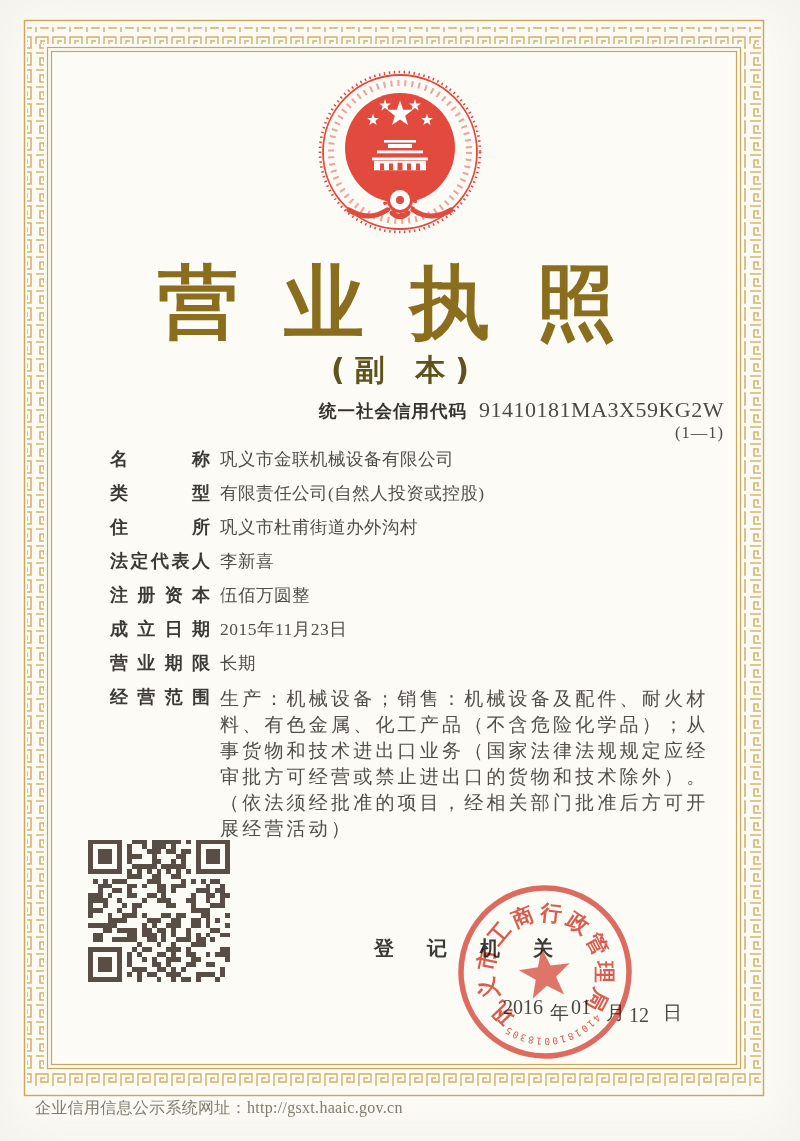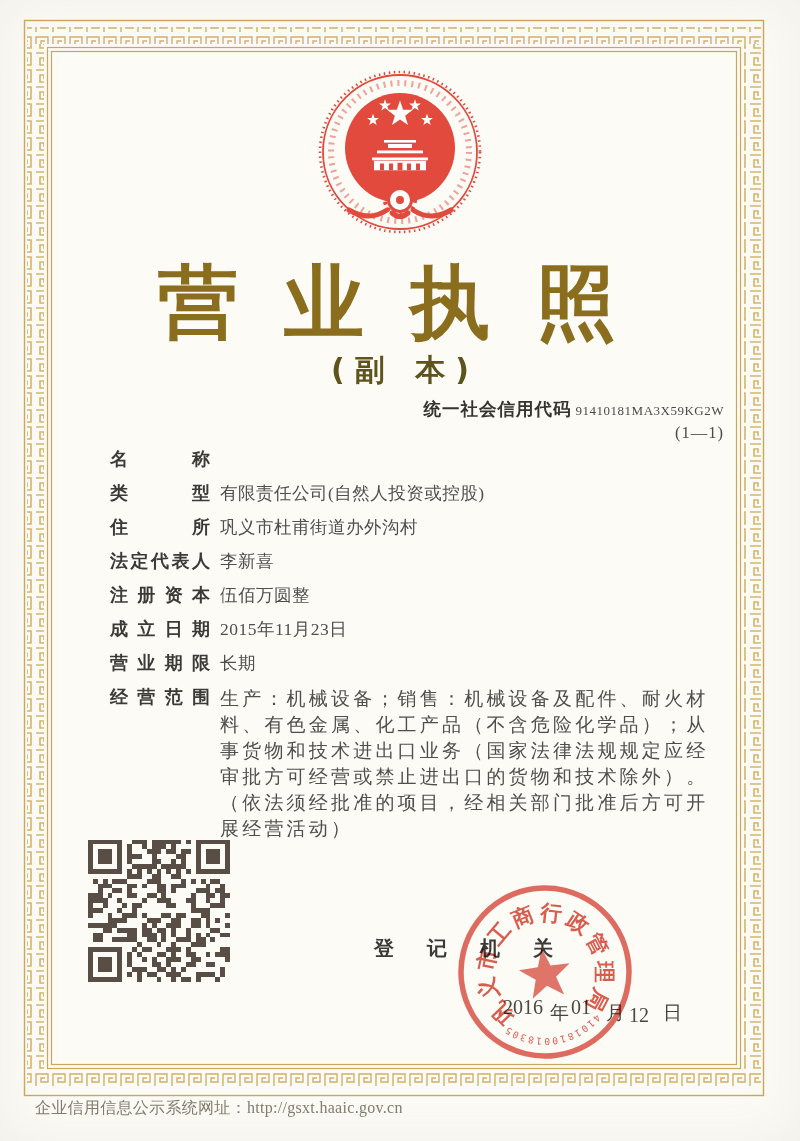--- a/index.html
+++ b/index.html
@@ -14,21 +14,21 @@
   .title{position:absolute;left:0;top:232px;width:100%;text-align:center;
          font-family:"DejaVu Sans","Liberation Sans",sans-serif;font-weight:900;
          font-size:80px;line-height:100px;color:#8a6e1e;letter-spacing:46px;padding-left:20px;box-sizing:border-box;margin-top:21px;}
   .subtitle{position:absolute;left:0;top:350px;width:100%;text-align:center;
          font-family:"DejaVu Sans","Liberation Sans",sans-serif;font-weight:700;
          font-size:30px;color:#5f531d;letter-spacing:10px;padding-left:10px;box-sizing:border-box;}
   
   .credit-row{position:absolute;top:397px;right:76px;white-space:nowrap;}
   .credit-label{font-family:"DejaVu Sans","Liberation Sans",sans-serif;font-weight:700;
                 font-size:17.5px;color:#37342f;letter-spacing:1px;margin-left:16px;}
-  .credit-code{font-size:13px;color:#4c4a46;letter-spacing:.5px;margin-left:0;}
+  .credit-code{font-size:22px;color:#4c4a46;letter-spacing:.5px;margin-left:8px;}
   .page-no{position:absolute;top:423px;right:76px;font-size:16.5px;color:#4c4a46;letter-spacing:1px;}
   
   .fields{position:absolute;left:110px;top:448px;width:620px;}
   .row{display:flex;margin-bottom:12px;}
   .flabel{width:100px;flex:0 0 100px;margin-right:10px;
           font-family:"DejaVu Sans","Liberation Sans",sans-serif;font-weight:700;
           font-size:18px;line-height:22px;color:#3c3a37;
           text-align:justify;text-align-last:justify;}
   .fvalue{font-size:17.5px;line-height:22px;color:#514e4b;letter-spacing:.5px;}
   .scope{white-space:pre-line;width:505px;font-size:19px;line-height:26px;letter-spacing:3.2px;}
@@ -119,20 +119,21 @@
 
   <div class="credit-row">
     <span class="credit-label">统一社会信用代码</span>
     <span class="credit-code">91410181MA3X59KG2W</span>
   </div>
   <div class="page-no">(1—1)</div>
 
   <div class="fields">
     <div class="row">
       <div class="flabel">名 称</div>
+      <div class="fvalue">巩义市金联机械设备有限公司</div>
     </div>
     <div class="row">
       <div class="flabel">类 型</div>
       <div class="fvalue">有限责任公司(自然人投资或控股)</div>
     </div>
     <div class="row">
       <div class="flabel">住 所</div>
       <div class="fvalue">巩义市杜甫街道办外沟村</div>
     </div>
     <div class="row">

